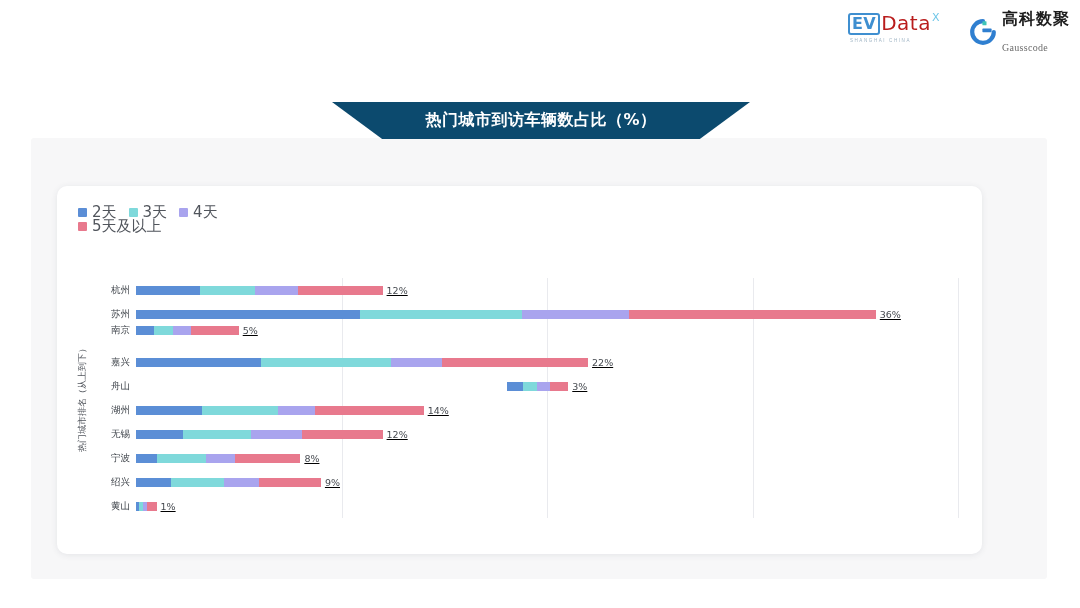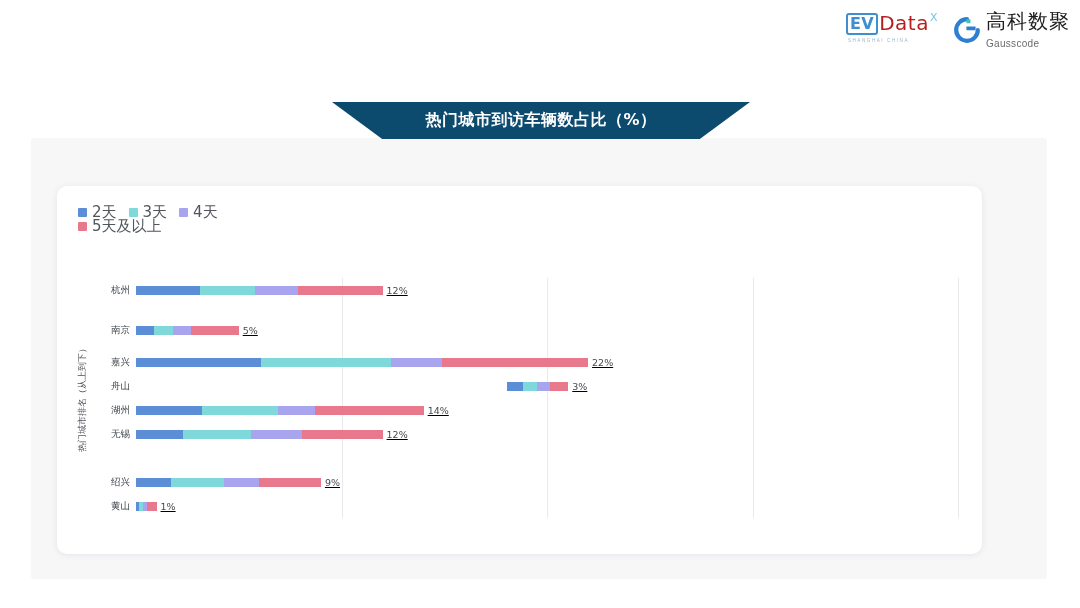--- a/index.html
+++ b/index.html
@@ -11,21 +11,21 @@
     overflow:hidden;position:relative;
   }
 
   
   .header{
     position:absolute;top:0;left:0;width:1080px;height:58px;
     background:#ffffff;
   }
   .logos{
     position:absolute;right:10px;top:11px;
-    display:flex;align-items:flex-start;gap:16px;
+    display:flex;align-items:flex-start;gap:30px;
   }
   .logo-evdata{position:relative;padding-top:2px;}
   .logo-evdata .ev-main{
     font-family:"DejaVu Sans",sans-serif;
     font-size:20px;letter-spacing:.5px;font-weight:400;
     color:#4a5a6a;line-height:1;
     display:flex;align-items:flex-start;
   }
   .logo-evdata .ev-ev{
     color:#3f8fd0;font-weight:700;
@@ -37,26 +37,26 @@
     color:#6ec6e8;font-size:11px;line-height:1;margin-left:1px;margin-top:-1px;
   }
   .logo-evdata .ev-sub{
     font-size:4.5px;letter-spacing:1.6px;color:#9fb4c4;
     margin-top:3px;text-align:left;padding-left:2px;
   }
   .logo-gauss{display:flex;align-items:center;gap:6px;}
   .gauss-mark{width:26px;height:26px;flex:0 0 26px;}
   .gauss-text{line-height:1;}
   .gauss-cn{
-    font-size:20px;font-weight:400;color:#1d1d1d;letter-spacing:1px;
+    font-size:16px;font-weight:700;color:#1d1d1d;letter-spacing:1px;
     font-family:"DejaVu Sans",sans-serif;
   }
   .gauss-en{
-    font-size:10px;color:#6b6b6b;letter-spacing:.3px;margin-top:8px;
-    font-family:Liberation Sans, sans-serif;
+    font-size:10px;color:#6b6b6b;letter-spacing:.3px;margin-top:16px;
+    font-family:Liberation Serif, serif;
   }
 
   
   .ribbon{
     position:absolute;left:332px;top:102px;width:418px;height:37px;
     background:#0c4a6e;
     clip-path:polygon(0 0,100% 0,88% 100%,12% 100%);
     display:flex;align-items:center;justify-content:center;
     z-index:5;
   }
@@ -212,20 +212,32 @@
         <div class="bar-wrap">
           <div class="bar">
             <div class="seg" style="width: 63.705px; background: rgb(91, 142, 214);"></div>
             <div class="seg" style="width: 55.485px; background: rgb(127, 217, 219);"></div>
             <div class="seg" style="width: 43.155px; background: rgb(169, 164, 238);"></div>
             <div class="seg" style="width: 84.255px; background: rgb(232, 121, 141);"></div>
           </div>
           <span class="bar-value">12%</span>
         </div>
       </div>
+      <div class="row" style="top: 24px;">
+        <div class="row-label">苏州</div>
+        <div class="bar-wrap">
+          <div class="bar">
+            <div class="seg" style="width: 223.995px; background: rgb(91, 142, 214);"></div>
+            <div class="seg" style="width: 162.345px; background: rgb(127, 217, 219);"></div>
+            <div class="seg" style="width: 106.86px; background: rgb(169, 164, 238);"></div>
+            <div class="seg" style="width: 246.6px; background: rgb(232, 121, 141);"></div>
+          </div>
+          <span class="bar-value">36%</span>
+        </div>
+      </div>
       <div class="row" style="top: 40px;">
         <div class="row-label">南京</div>
         <div class="bar-wrap">
           <div class="bar">
             <div class="seg" style="width: 18.495px; background: rgb(91, 142, 214);"></div>
             <div class="seg" style="width: 18.495px; background: rgb(127, 217, 219);"></div>
             <div class="seg" style="width: 18.495px; background: rgb(169, 164, 238);"></div>
             <div class="seg" style="width: 47.265px; background: rgb(232, 121, 141);"></div>
           </div>
           <span class="bar-value">5%</span>
@@ -272,20 +284,32 @@
         <div class="bar-wrap">
           <div class="bar">
             <div class="seg" style="width: 47.265px; background: rgb(91, 142, 214);"></div>
             <div class="seg" style="width: 67.815px; background: rgb(127, 217, 219);"></div>
             <div class="seg" style="width: 51.375px; background: rgb(169, 164, 238);"></div>
             <div class="seg" style="width: 80.145px; background: rgb(232, 121, 141);"></div>
           </div>
           <span class="bar-value">12%</span>
         </div>
       </div>
+      <div class="row" style="top: 168px;">
+        <div class="row-label">宁波</div>
+        <div class="bar-wrap">
+          <div class="bar">
+            <div class="seg" style="width: 20.55px; background: rgb(91, 142, 214);"></div>
+            <div class="seg" style="width: 49.32px; background: rgb(127, 217, 219);"></div>
+            <div class="seg" style="width: 28.77px; background: rgb(169, 164, 238);"></div>
+            <div class="seg" style="width: 65.76px; background: rgb(232, 121, 141);"></div>
+          </div>
+          <span class="bar-value">8%</span>
+        </div>
+      </div>
       <div class="row" style="top: 192px;">
         <div class="row-label">绍兴</div>
         <div class="bar-wrap">
           <div class="bar">
             <div class="seg" style="width: 34.935px; background: rgb(91, 142, 214);"></div>
             <div class="seg" style="width: 53.43px; background: rgb(127, 217, 219);"></div>
             <div class="seg" style="width: 34.935px; background: rgb(169, 164, 238);"></div>
             <div class="seg" style="width: 61.65px; background: rgb(232, 121, 141);"></div>
           </div>
           <span class="bar-value">9%</span>

